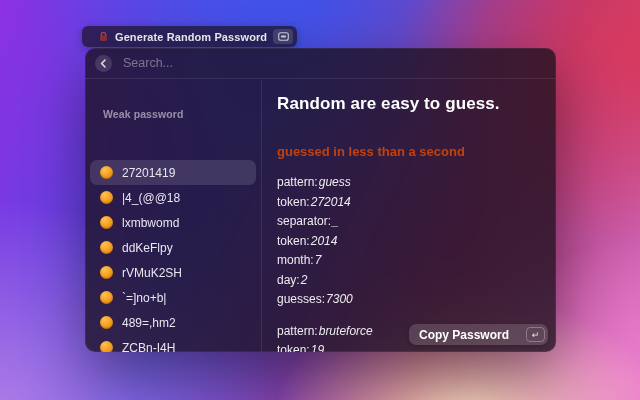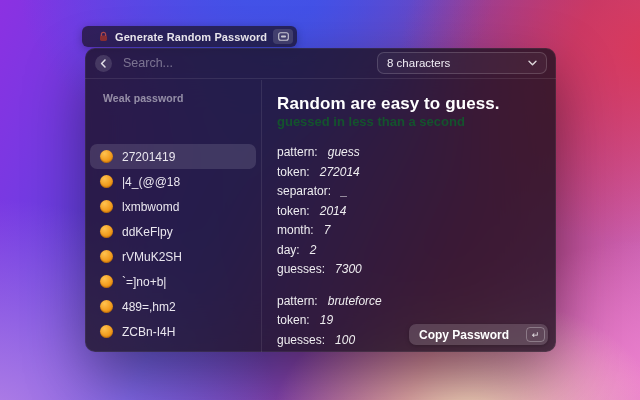--- a/index.html
+++ b/index.html
@@ -69,43 +69,43 @@
   }
   .dropdown-label { flex:1; }
 
   .sidebar {
     position:absolute; left:0; top:32px; bottom:0; width:177px;
     border-right:1px solid rgba(255,255,255,0.09);
     padding:8px 5px 0 5px;
   }
   .section-label {
     color:rgba(255,255,255,0.5); font-size:10.5px; font-weight:600;
-    padding:4px 0 7px 13px; letter-spacing:0.1px;
+    padding:4px 0 7px 13px; letter-spacing:0.1px;margin-top:16px;
   }
   .list-item {
     height:25px; display:flex; align-items:center; gap:9px;
     padding:0 10px; border-radius:7px; cursor:default;
   }
   .list-item.selected { background:rgba(255,255,255,0.12);margin-top:33px; }
   .dot {
     width:13px; height:13px; border-radius:50%; flex:0 0 auto;
     background:radial-gradient(circle at 35% 28%, #ffc24f, #f29c1e 55%, #d77e08 95%);
     box-shadow:inset 0 -1px 1px rgba(140,70,0,0.5);
   }
   .item-label { color:#eae7ef; font-size:12px; font-weight:500; white-space:pre; }
 
   .detail {
     position:absolute; left:178px; top:32px; right:0; bottom:0;
     padding:14px 14px 0 14px;
   }
   .detail-title { color:#ffffff; font-size:17px; font-weight:700; letter-spacing:0.1px; }
-  .detail-subtitle { color:#14532d; font-size:13px; font-weight:700; margin-top:0; }
+  .detail-subtitle { color:#c2410c; font-size:13px; font-weight:700; margin-top:30px; }
   .rows { margin-top:14px; }
   .rows.second { margin-top:12px; }
-  .drow { display:flex; gap:10px; color:rgba(255,255,255,0.92); font-size:12px; line-height:19.5px; }
+  .drow { display:flex; gap:1px; color:rgba(255,255,255,0.92); font-size:12px; line-height:19.5px; }
   .drow .val { font-style:italic; }
 
   .copy-btn {
     position:absolute; right:8px; bottom:7px; height:21px;
     display:flex; align-items:center;
     background:rgba(255,255,255,0.15);
     border-radius:7px; padding:0 3px 0 10px;
     box-shadow:0 1px 4px rgba(0,0,0,0.25);
     cursor:default;
   }
@@ -139,26 +139,20 @@
 
 <div class="window">
 
   <div class="topbar">
     <div class="back-btn">
       <svg width="7" height="9" viewBox="0 0 7 9">
         <polyline points="5,1 1.6,4.5 5,8" fill="none" stroke="rgba(255,255,255,0.85)" stroke-width="1.5" stroke-linecap="round" stroke-linejoin="round"></polyline>
       </svg>
     </div>
     <input class="search-input" placeholder="Search..." style="">
-    <div class="dropdown">
-      <span class="dropdown-label">8 characters</span>
-      <svg width="9" height="6" viewBox="0 0 9 6">
-        <polyline points="1,1.2 4.5,4.8 8,1.2" fill="none" stroke="rgba(255,255,255,0.8)" stroke-width="1.4" stroke-linecap="round" stroke-linejoin="round"></polyline>
-      </svg>
-    </div>
   </div>
 
   <div class="sidebar">
     <div class="section-label">Weak password</div>
 
     <div class="list-item selected">
       <span class="dot"></span>
       <span class="item-label">27201419</span>
     </div>
     <div class="list-item">

